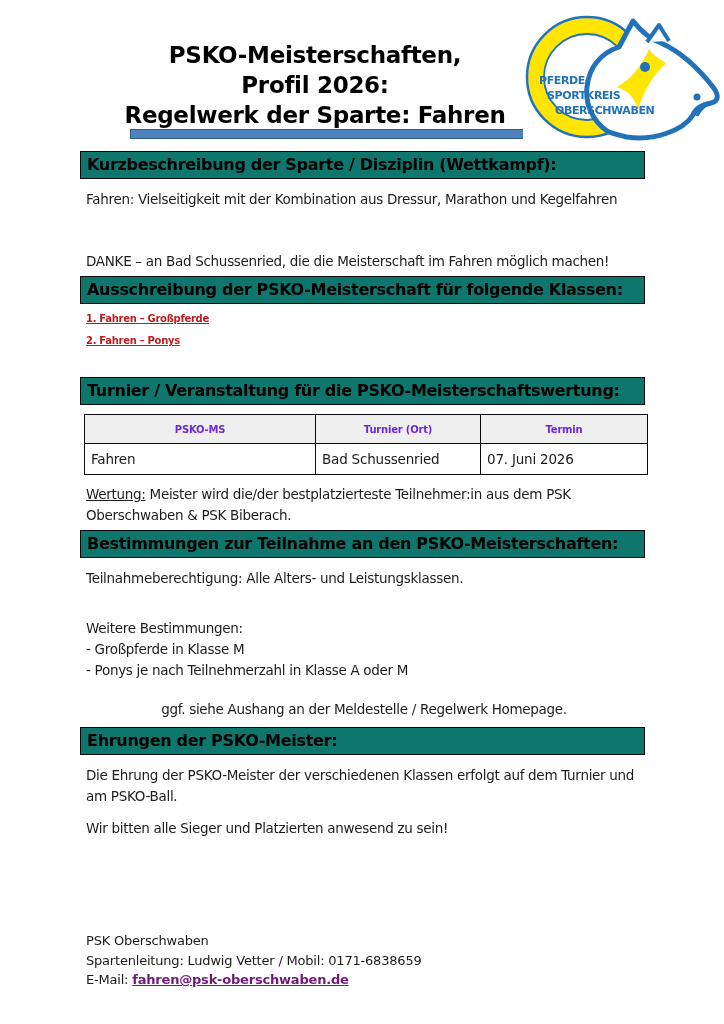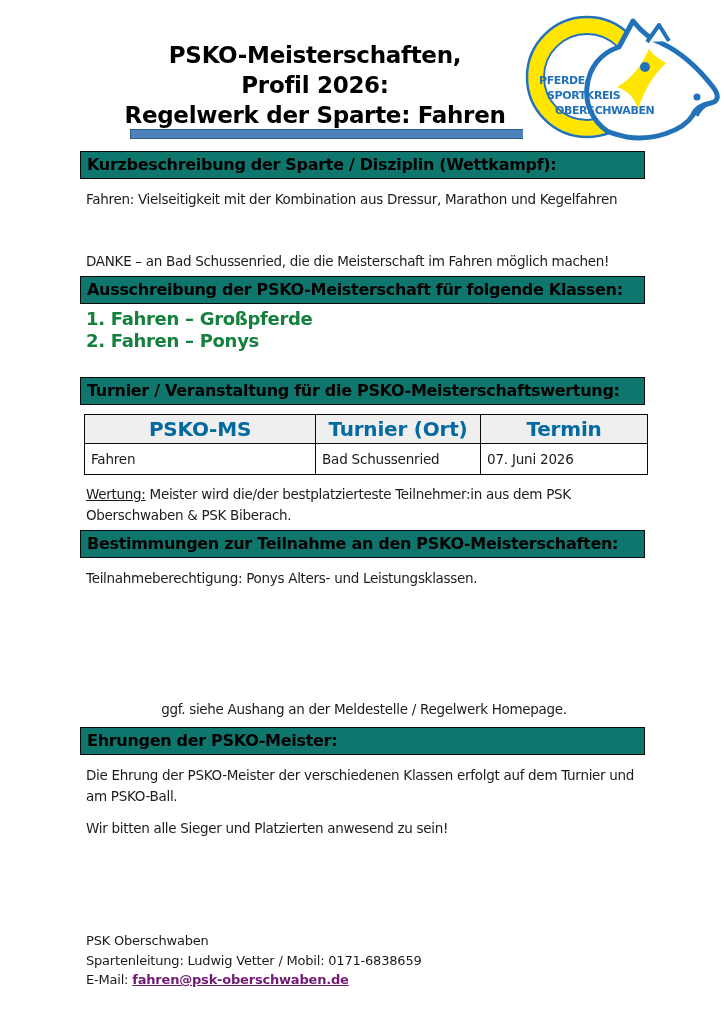--- a/index.html
+++ b/index.html
@@ -37,39 +37,39 @@
   }
   
   .p{
     left:86px;width:556px;
     font-size:13.5px;line-height:21px;
     letter-spacing:-0.3px;color:#1c1c1c;
     white-space:nowrap;
   }
   .wrap{white-space:normal;}
   .bold-list div{
-    font-weight:bold;
-    font-size:18px;line-height:22px;color:#15803d;
+    font-weight:bold;text-decoration:underline;
+    font-size:10px;line-height:22px;color:#b91c1c;
   }
   .u{text-decoration:underline;}
   
   table.ms{
     border-collapse:collapse;
     table-layout:fixed;
     font-size:13.5px;letter-spacing:-0.2px;
   }
   table.ms th,table.ms td{
     border:1px solid #0a0a0a;
     box-sizing:border-box;
     overflow:hidden;white-space:nowrap;
   }
   table.ms th{
     background:#EFEFEF;
-    font-size:20px;font-weight:bold;text-align:center;
-    height:29px;color:#0369a1;
+    font-size:10px;font-weight:bold;text-align:center;
+    height:29px;color:#6d28d9;
   }
   table.ms td{
     height:31px;padding-left:6px;text-align:left;vertical-align:middle;
   }
   
   .footer{
     left:86px;top:931px;width:520px;
     font-size:13px;line-height:19.5px;letter-spacing:-0.2px;
   }
   a.mail{color:#701a75;text-decoration:underline;cursor:pointer;font-weight:bold;}
@@ -152,22 +152,27 @@
   </tbody>
     </table>
 
   <div class="abs p wrap" style="top:484px;">
     <span class="u">Wertung:</span><span> Meister wird die/der bestplatzierteste Teilnehmer:in aus dem PSK</span><br>
     <span>Oberschwaben &amp; PSK Biberach.</span>
   </div>
 
   <div class="abs sec" style="top:530px;">Bestimmungen zur Teilnahme an den PSKO-Meisterschaften:</div>
 
-  <div class="abs p" style="top:568px;">Teilnahmeberechtigung: Ponys Alters- und Leistungsklassen.</div>
+  <div class="abs p" style="top:568px;">Teilnahmeberechtigung: Alle Alters- und Leistungsklassen.</div>
 
+  <div class="abs p" style="top:618px;">
+    <div>Weitere Bestimmungen:</div>
+    <div>- Großpferde in Klasse M</div>
+    <div>- Ponys je nach Teilnehmerzahl in Klasse A oder M</div>
+  </div>
 
   <div class="abs p" style="top:699px;text-align:center;">ggf. siehe Aushang an der Meldestelle / Regelwerk Homepage.</div>
 
   <div class="abs sec" style="top:727px;">Ehrungen der PSKO-Meister:</div>
 
   <div class="abs p wrap" style="top:765px;">
     <span>Die Ehrung der PSKO-Meister der verschiedenen Klassen erfolgt auf dem Turnier und</span><br>
     <span>am PSKO-Ball.</span>
   </div>
 

